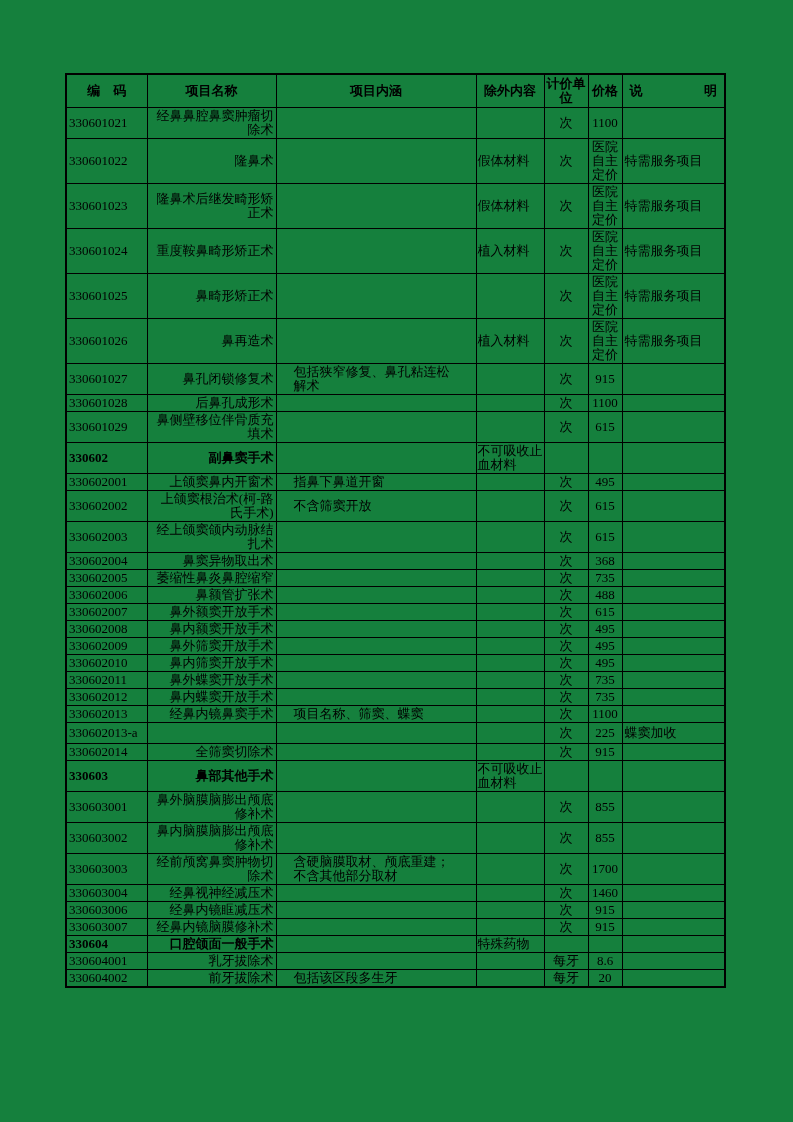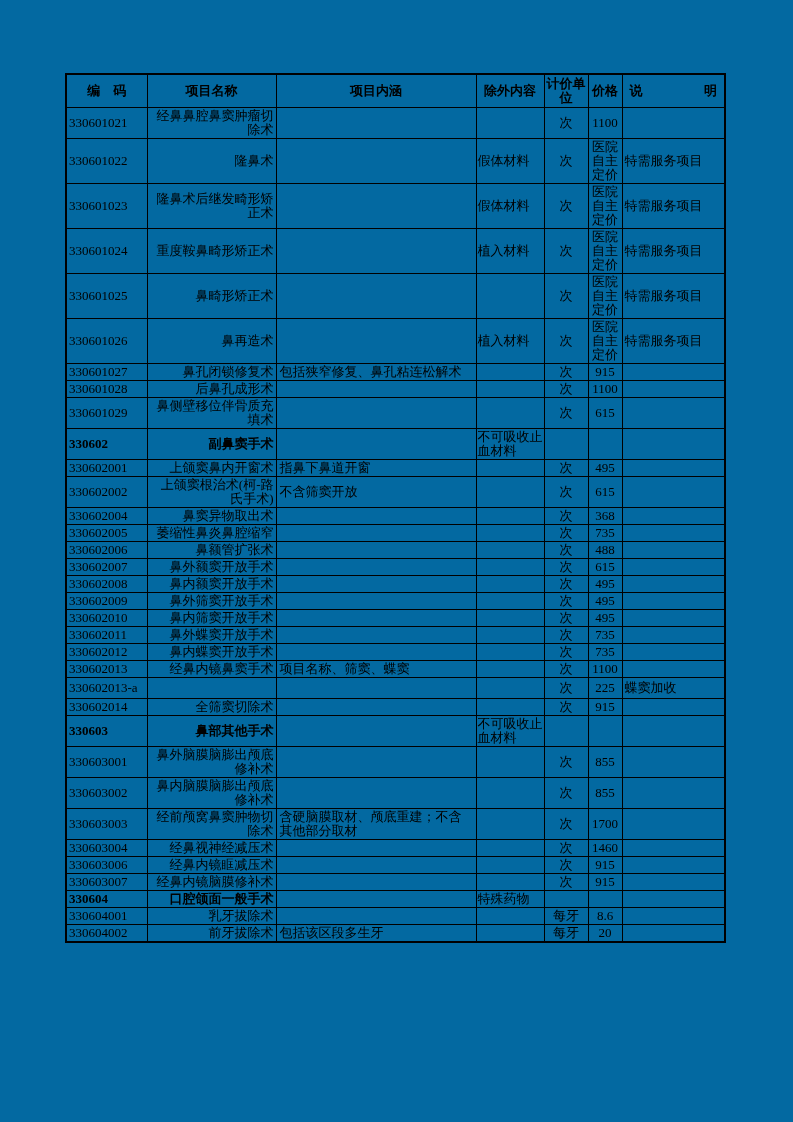--- a/index.html
+++ b/index.html
@@ -1,19 +1,19 @@
 <!DOCTYPE html>
 <html><head>
 <meta charset="utf-8">
 <style>
   html,body{margin:0;padding:0;background:#fff;}
   .page{
     position:relative;
     width:793px;height:1122px;
-    background:#0369a1;
+    background:#15803d;
     font-family:"Liberation Serif","DejaVu Serif",serif;
     color:#000;
   }
   table.price-table{
     position:absolute;left:65px;top:73px;
     width:659px;
     border-collapse:collapse;
     table-layout:fixed;
     border:2px solid #000;
   }
@@ -31,21 +31,21 @@
     text-align:center;
     padding:2px 2px;
     height:27px;
   }
   .price-table th.th-note div{
     display:flex;justify-content:space-between;
     padding:0 5px;
   }
   td.cell-code{white-space:nowrap;padding:1px 2px;}
   td.cell-name{padding:1px 2px;text-align:right;}
-  td.cell-content{padding:1px 3px;}
+  td.cell-content{padding:1px 17px;}
   td.cell-exclusion{padding:1px 1px;}
   td.cell-unit{text-align:center;}
   td.cell-price{text-align:center;padding:1px 1px;}
   td.cell-note{padding:3px 2px;}
   tr.section td.cell-code,
   tr.section td.cell-name{font-weight:bold;}
   tr.body-row{height:17px;}
 </style>
 </head>
 <body>
@@ -180,20 +180,29 @@
         <tr class="body-row">
     <td class="cell-code">330602002</td>
     <td class="cell-name">上颌窦根治术(柯-路氏手术)</td>
     <td class="cell-content">不含筛窦开放</td>
     <td class="cell-exclusion"></td>
     <td class="cell-unit">次</td>
     <td class="cell-price">615</td>
     <td class="cell-note"></td>
   </tr>
         <tr class="body-row">
+    <td class="cell-code">330602003</td>
+    <td class="cell-name">经上颌窦颌内动脉结扎术</td>
+    <td class="cell-content"></td>
+    <td class="cell-exclusion"></td>
+    <td class="cell-unit">次</td>
+    <td class="cell-price">615</td>
+    <td class="cell-note"></td>
+  </tr>
+        <tr class="body-row">
     <td class="cell-code">330602004</td>
     <td class="cell-name">鼻窦异物取出术</td>
     <td class="cell-content"></td>
     <td class="cell-exclusion"></td>
     <td class="cell-unit">次</td>
     <td class="cell-price">368</td>
     <td class="cell-note"></td>
   </tr>
         <tr class="body-row">
     <td class="cell-code">330602005</td>

